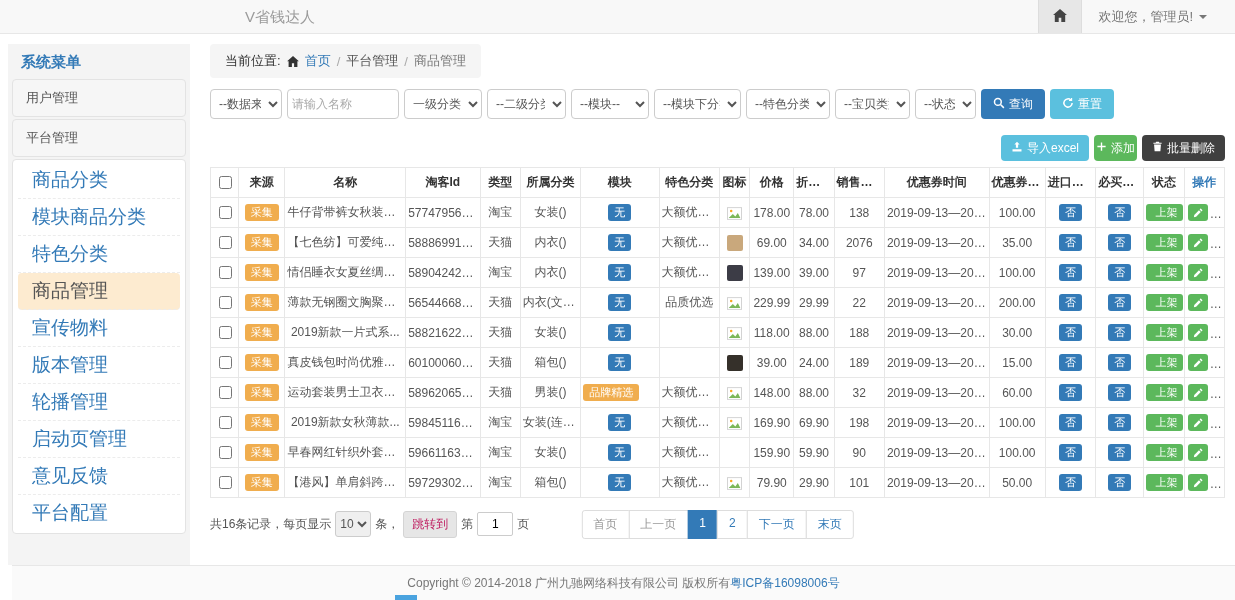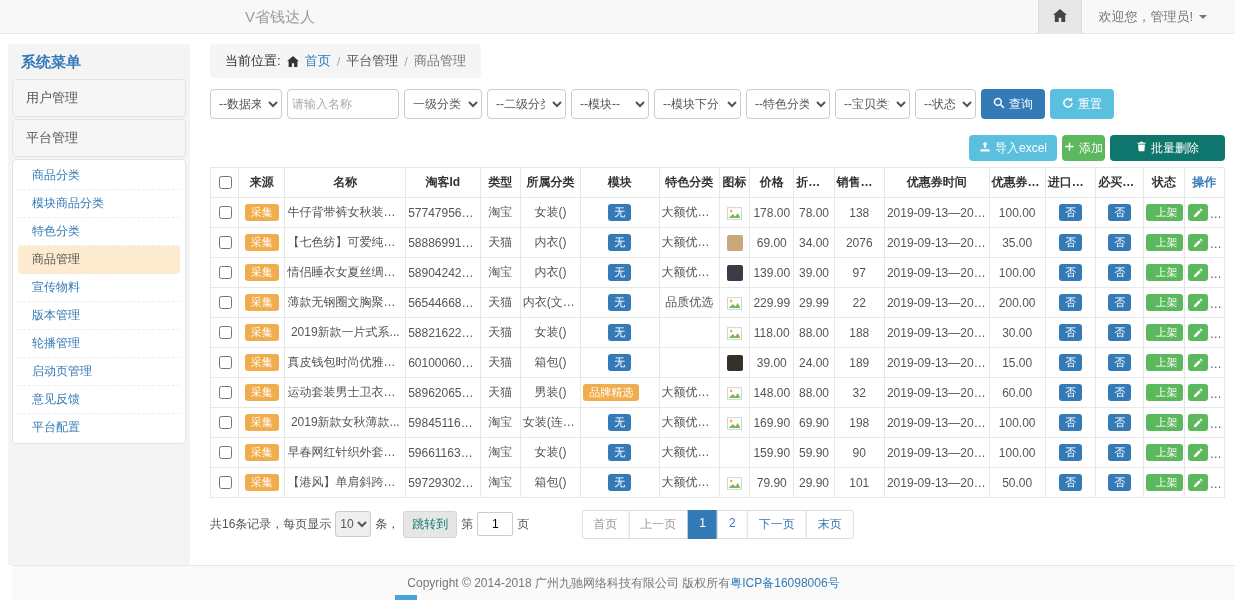--- a/index.html
+++ b/index.html
@@ -16,21 +16,21 @@
     border-left:1px solid #ddd; border-right:1px solid #ddd; cursor:pointer; color:#444; }
   .welcome { display:flex; align-items:center; gap:6px; padding:0 28px 0 16px; color:#777; font-size:13px; cursor:pointer; }
   .caret { width:0; height:0; border-left:4px solid transparent; border-right:4px solid transparent; border-top:4px solid #777; }
   
   .page { display:flex; height:531px; overflow:hidden; padding-top:10px; }
   .sidebar { width:182px; margin-left:8px; background:#f4f4f4; padding:0 3px 6px; flex-shrink:0; }
   .sidebar-header { color:#337ab7; font-size:15px; font-weight:bold; padding:9px 10px 7px; }
   .side-parent { background:#f6f6f6; border:1px solid #e3e3e3; border-radius:4px; margin:0 1px 2px;
     padding:9px 13px; font-size:13px; color:#555; cursor:pointer; }
   .submenu { background:#fff; border:1px solid #e3e3e3; border-radius:4px; margin:0 1px 2px; padding:2px 0; }
-  .side-sub { padding:5px 14px; margin:0 5px; font-size:12px; color:#337ab7; border-bottom:1px dashed #ececec; cursor:pointer; }
+  .side-sub { padding:5px 14px; margin:0 5px; font-size:19px; color:#337ab7; border-bottom:1px dashed #ececec; cursor:pointer; }
   .side-sub:last-child { border-bottom:none; }
   .side-sub.active { background:#fdebd0; border-radius:4px; color:#555; }
   .main { flex:1; padding:0 10px 0 20px; background:#fff; overflow:hidden; }
   
   .breadcrumb { display:inline-flex; align-items:center; gap:6px; background:#f5f5f5; border-radius:4px;
     padding:8px 15px; font-size:13px; color:#333; }
   .bc-link { color:#337ab7; cursor:pointer; }
   .bc-mid { color:#555; cursor:pointer; }
   .bc-sep { color:#aaa; }
   .bc-current { color:#777; }
@@ -42,21 +42,21 @@
     font-size:12px; color:#555; padding:0 4px; font-family:inherit; }
   .filter-input::placeholder { color:#aaa; }
   .btn { display:inline-flex; align-items:center; justify-content:center; gap:4px; border:none; border-radius:4px;
     color:#fff; font-size:12px; cursor:pointer; font-family:inherit; }
   .btn-query { background:#337ab7; height:30px; padding:0 12px; }
   .btn-reset { background:#5bc0de; height:30px; padding:0 12px; }
   
   .toolbar { display:flex; justify-content:flex-end; gap:5px; margin-top:16px; }
   .btn-import { background:#5bc0de; height:26px; padding:0 10px; }
   .btn-add { background:#5cb85c; height:26px; padding:0 2px; }
-  .btn-del { background:#0f766e; height:26px; padding:0 26px; }
+  .btn-del { background:#404040; height:26px; padding:0 10px; }
   
   table { width:100%; border-collapse:collapse; table-layout:fixed; margin-top:6px; font-size:12px; color:#555; }
   th,td { border:1px solid #e7e7e7; padding:5px 2px; text-align:center; overflow:hidden;
     white-space:nowrap; text-overflow:ellipsis; height:26px; }
   th { color:#333; font-weight:bold; background:#fff; }
   th.op-head { color:#337ab7; }
   .badge { display:inline-block; padding:2px 6px; border-radius:3px; color:#fff; font-size:11px; line-height:1.25; }
   .badge-orange { background:#f0ad4e; }
   .badge-blue { background:#337ab7; cursor:pointer; }
   .badge-green { background:#5cb85c; cursor:pointer;padding-left:9px; }
@@ -65,21 +65,21 @@
   .broken-img { display:inline-flex; vertical-align:middle; }
   .op-btn { display:inline-flex; width:20px; height:17px; border-radius:3px; align-items:center; justify-content:center;
     border:none; cursor:pointer; padding:0; margin:0 1px; }
   .op-edit { background:#5cb85c; }
   .op-del { background:#d9534f; }
   
   .pagebar { position:relative; display:flex; align-items:center; margin-top:12px; font-size:12px; color:#555; height:28px; }
   .pageinfo { display:flex; align-items:center; gap:4px; }
   .pp-select { height:26px; border:1px solid #ccc; border-radius:3px; font-size:12px; color:#555; font-family:inherit; }
   .jump-btn { background:#e6e6e6; border:1px solid #d4d4d4; border-radius:3px; padding:4px 8px; font-size:12px;
-    color:#0f766e; cursor:pointer; font-family:inherit; }
+    color:#be185d; cursor:pointer; font-family:inherit; }
   .jump-input { width:36px; height:24px; border:1px solid #ccc; border-radius:2px; text-align:center; font-size:12px; }
   .pager { position:absolute; left:50%; transform:translateX(-50%); display:flex; }
   .page-btn { border:1px solid #ddd; background:#fff; color:#337ab7; padding:5px 11px; font-size:12px;
     margin-left:-1px; cursor:pointer; }
   .page-btn:first-child { border-radius:3px 0 0 3px; margin-left:0; }
   .page-btn:last-child { border-radius:0 3px 3px 0; }
   .page-btn.disabled { color:#999; }
   .page-btn.active { background:#337ab7; border-color:#337ab7; color:#fff; }
   
   .footer { position:absolute; left:12px; right:0; bottom:0; height:35px; background:#fafafa; border-top:1px solid #e7e7e7;

